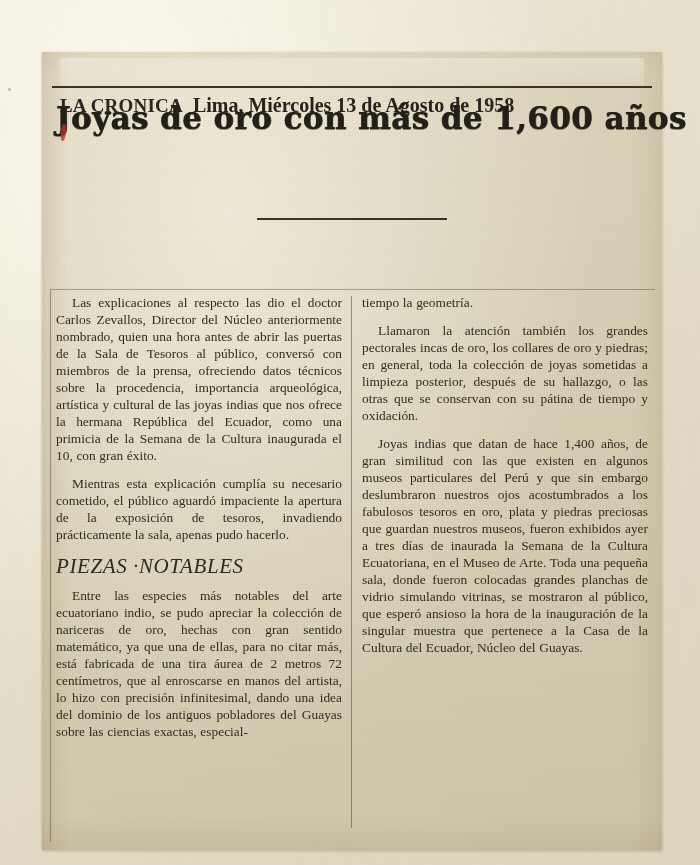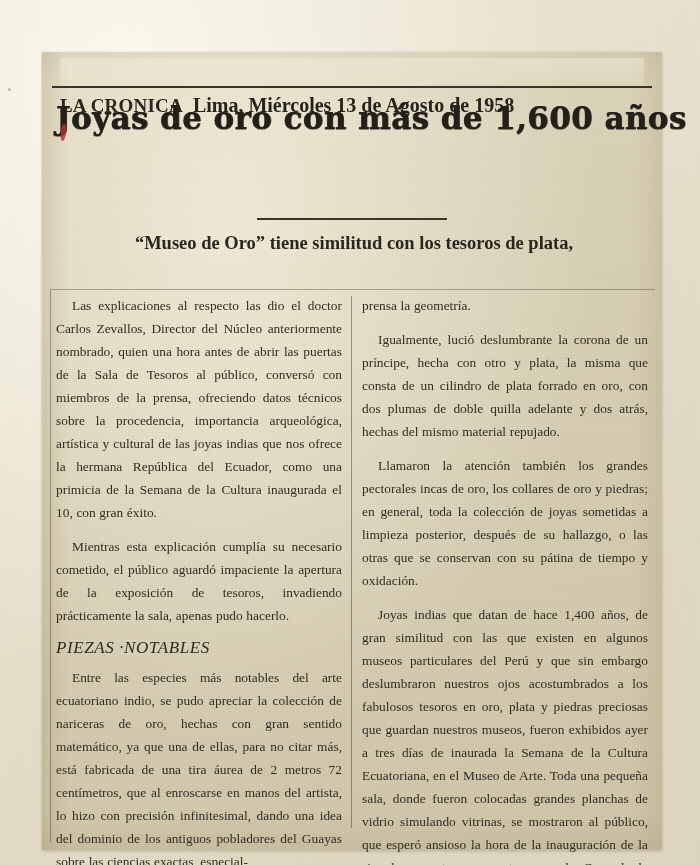--- a/index.html
+++ b/index.html
@@ -189,42 +189,42 @@
     left: 9px;
     top: 2px;
     bottom: 6px;
     width: 1px;
     background: rgba(70,62,44,0.5);
   }
 
   .para {
     font-family: "Liberation Serif", serif;
     font-size: 13.4px;
-    line-height: 23px;
+    line-height: 17px;
     color: #30
 2c22;
     color: #302c22;
     text-align: justify;
     text-align-last: left;
     margin: 0 0 11px 0;
     text-indent: 16px;
     word-spacing: 0.3px;
   }
   .para.noindent {
     text-indent: 0;
   }
   .para.tight {
     margin-bottom: 17px;
   }
 
   .section-head {
     font-family: "Liberation Serif", serif;
     font-style: italic;
     font-weight: normal;
-    font-size: 17px;
+    font-size: 21px;
     letter-spacing: 0.6px;
     color: #2c2922;
     margin: 4px 0 8px 0;
   }
 
   
   .red-mark {
     position: absolute;
     left: 19px;
     top: 72px;
@@ -264,38 +264,36 @@
     <div class="rule-masthead"></div>
 
     <div class="headline">
       <div class="headline-line l1">Joyas de oro con más de 1,600 años</div>
     </div>
 
     <div class="red-mark"></div>
     <div class="rule-dash"></div>
 
     <div class="subhead">
-      <div class="subhead-line">“Museo de Oro” tiene similitud con los tesoros de plata,</div>
     </div>
 
     <div class="body-frame"></div>
 
     <div class="columns">
 
       <div class="col">
         <p class="para">Las explicaciones al respecto las dio el doctor Carlos Zevallos, Director del Núcleo anteriormente nombrado, quien una hora antes de abrir las puertas de la Sala de Tesoros al público, conversó con miembros de la prensa, ofreciendo datos técnicos sobre la procedencia, importancia arqueológica, artística y cultural de las joyas indias que nos ofrece la hermana República del Ecuador, como una primicia de la Semana de la Cultura inaugurada el 10, con gran éxito.</p>
         <p class="para">Mientras esta explicación cumplía su necesario cometido, el público aguardó impaciente la apertura de la exposición de tesoros, invadiendo prácticamente la sala, apenas pudo hacerlo.</p>
         <div class="section-head">PIEZAS ·NOTABLES</div>
         <p class="para tight">Entre las especies más notables del arte ecuatoriano indio, se pudo apreciar la colección de nariceras de oro, hechas con gran sentido matemático, ya que una de ellas, para no citar más, está fabricada de una tira áurea de 2 metros 72 centímetros, que al enroscarse en manos del artista, lo hizo con precisión infinitesimal, dando una idea del dominio de los antiguos pobladores del Guayas sobre las ciencias exactas, especial-</p>
       </div>
 
       <div class="col-divider"></div>
 
       <div class="col">
-        <p class="para noindent">prensa la geometría.</p>
-        <p class="para">Igualmente, lució deslumbrante la corona de un príncipe, hecha con otro y plata, la misma que consta de un cilindro de plata forrado en oro, con dos plumas de doble quilla adelante y dos atrás, hechas del mismo material repujado.</p>
+        <p class="para noindent">tiempo la geometría.</p>
         <p class="para">Llamaron la atención también los grandes pectorales incas de oro, los collares de oro y piedras; en general, toda la colección de joyas sometidas a limpieza posterior, después de su hallazgo, o las otras que se conservan con su pátina de tiempo y oxidación.</p>
         <p class="para tight">Joyas indias que datan de hace 1,400 años, de gran similitud con las que existen en algunos museos particulares del Perú y que sin embargo deslumbraron nuestros ojos acostumbrados a los fabulosos tesoros en oro, plata y piedras preciosas que guardan nuestros museos, fueron exhibidos ayer a tres días de inaurada la Semana de la Cultura Ecuatoriana, en el Museo de Arte. Toda una pequeña sala, donde fueron colocadas grandes planchas de vidrio simulando vitrinas, se mostraron al público, que esperó ansioso la hora de la inauguración de la singular muestra que pertenece a la Casa de la Cultura del Ecuador, Núcleo del Guayas.</p>
       </div>
 
     </div>
   </div>
 </div>
 
 </body></html>

